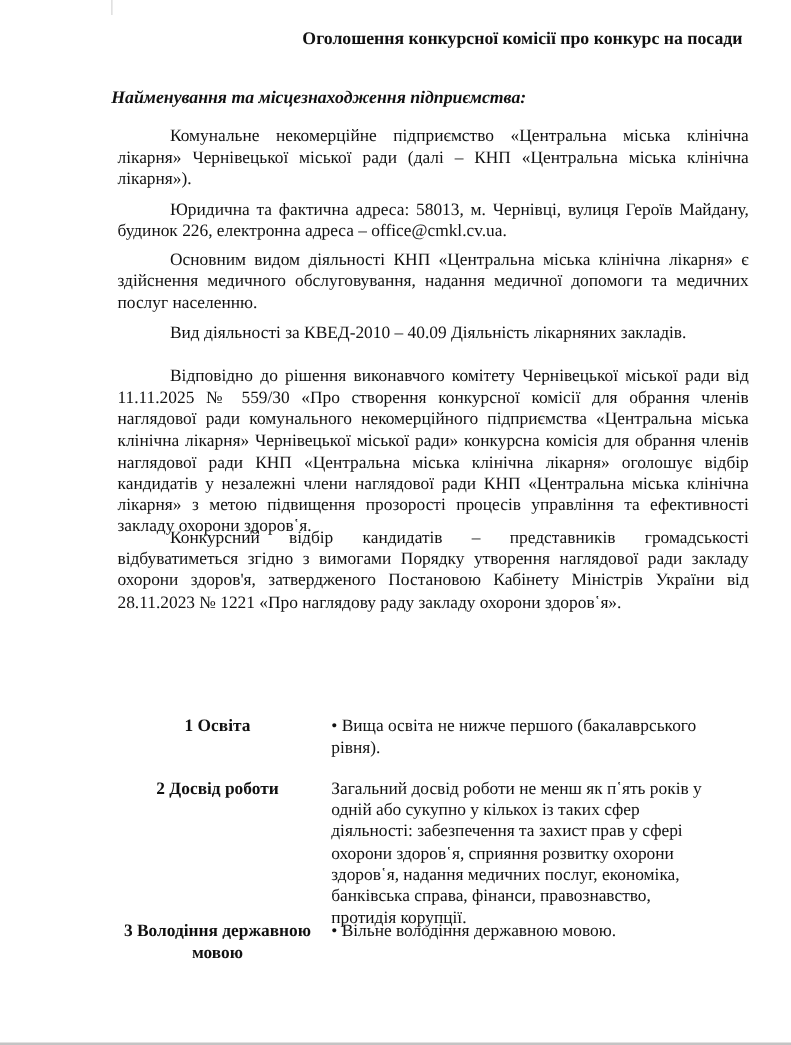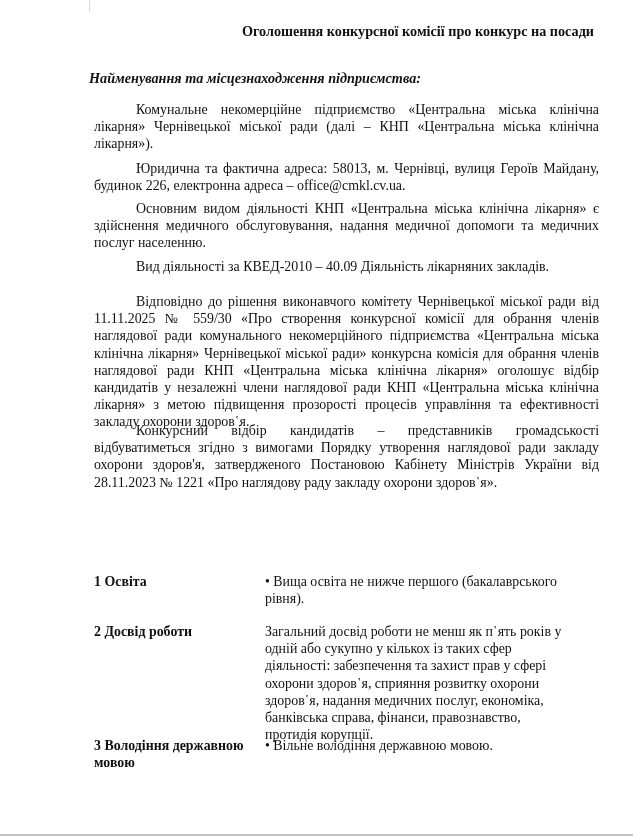--- a/index.html
+++ b/index.html
@@ -38,21 +38,21 @@
   .p4 { top: 254px; }
   .p5 { top: 289px; }
   .p6 { top: 418px; }
   .req-title {
     position: absolute; left: 0; width: 505px; text-align: center;
     font-weight: bold; font-size: 13.9px; line-height: 16.8px;
     top: 511px; padding-left: 10px; box-sizing: border-box;
   }
   .req-row { position: absolute; left: 5px; width: 500px; }
   .req-label {
-    position: absolute; left: 0; width: 160px; font-weight: bold;
+    position: absolute; left: 0; width: 160px; font-weight: bold; text-align: center;
   }
   .req-value {
     position: absolute; left: 171px; width: 310px;
   }
   .r1 { top: 573px; }
   .r2 { top: 623px; }
   .r3 { top: 737px; }
 </style>
 </head>
 <body>

